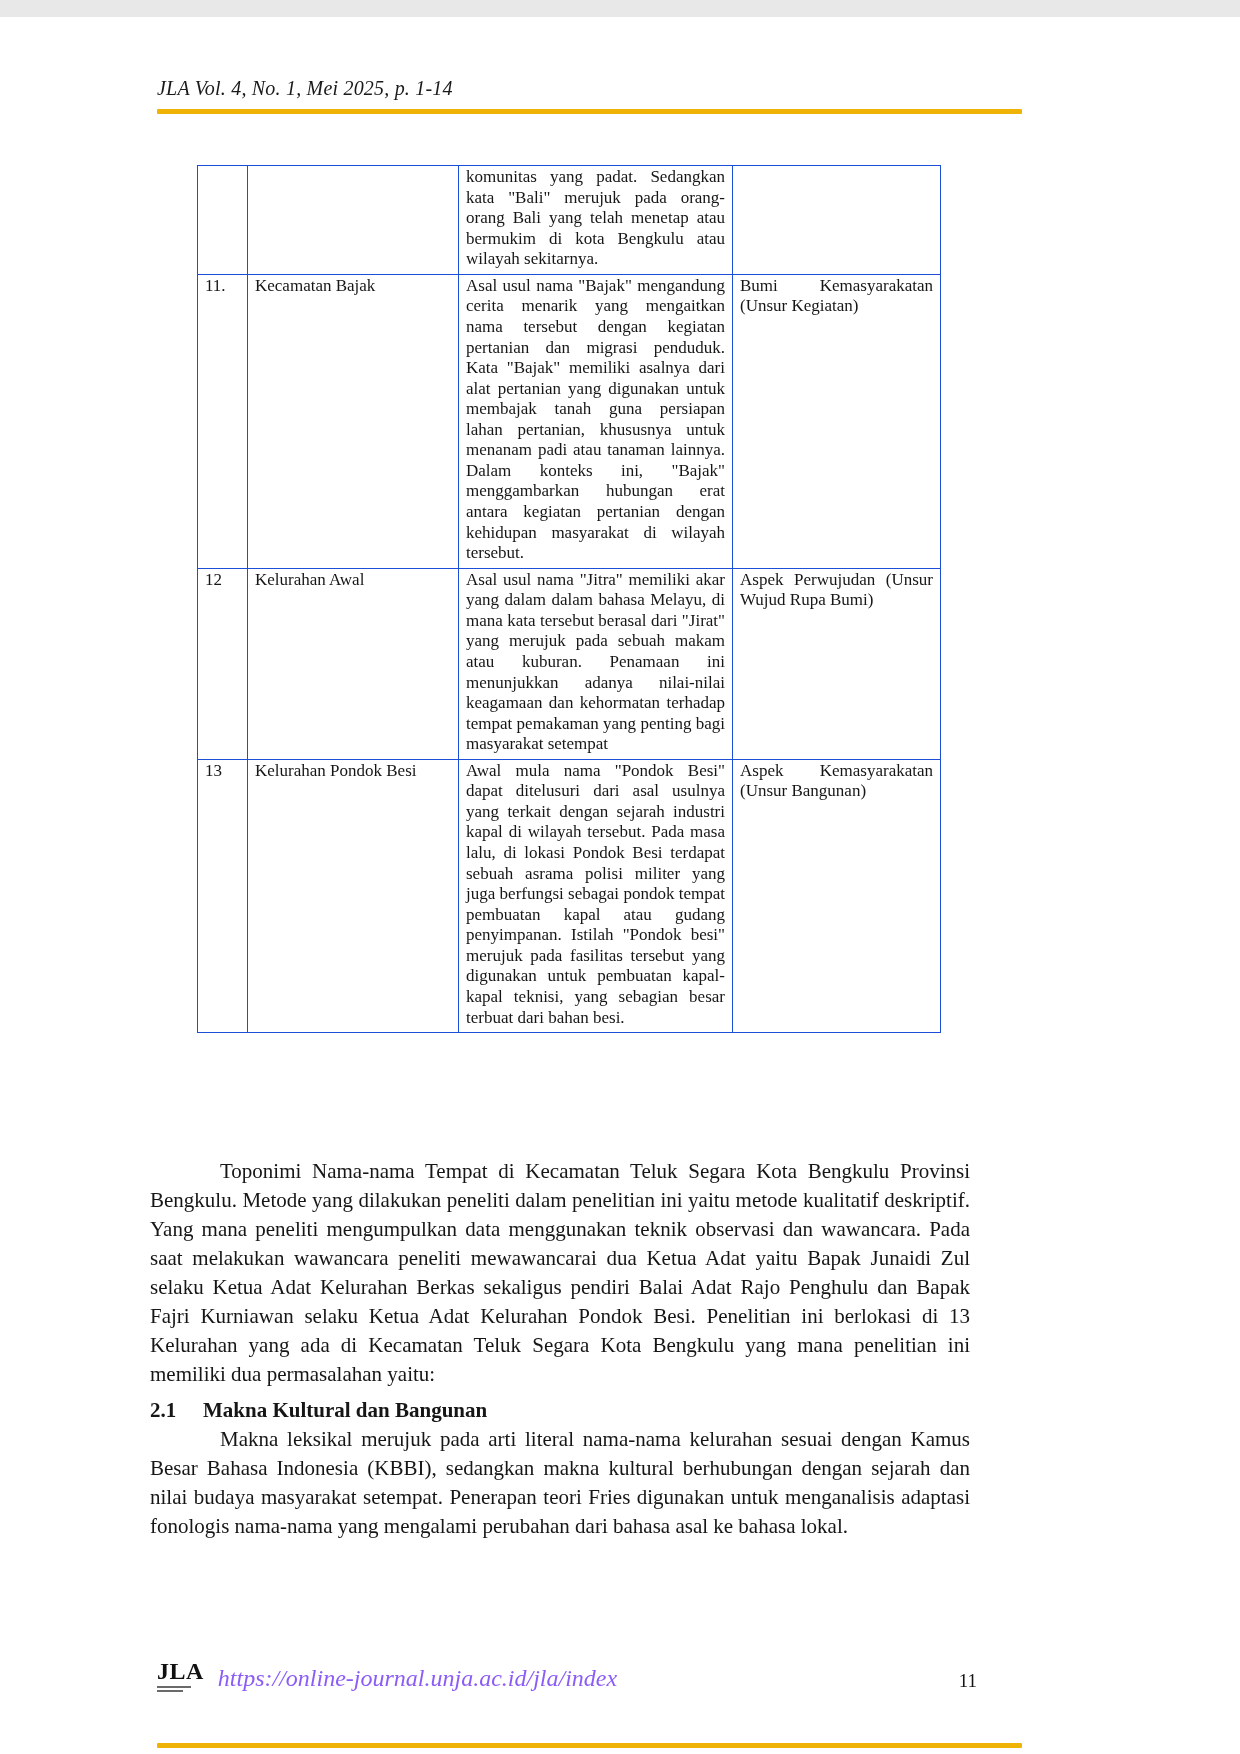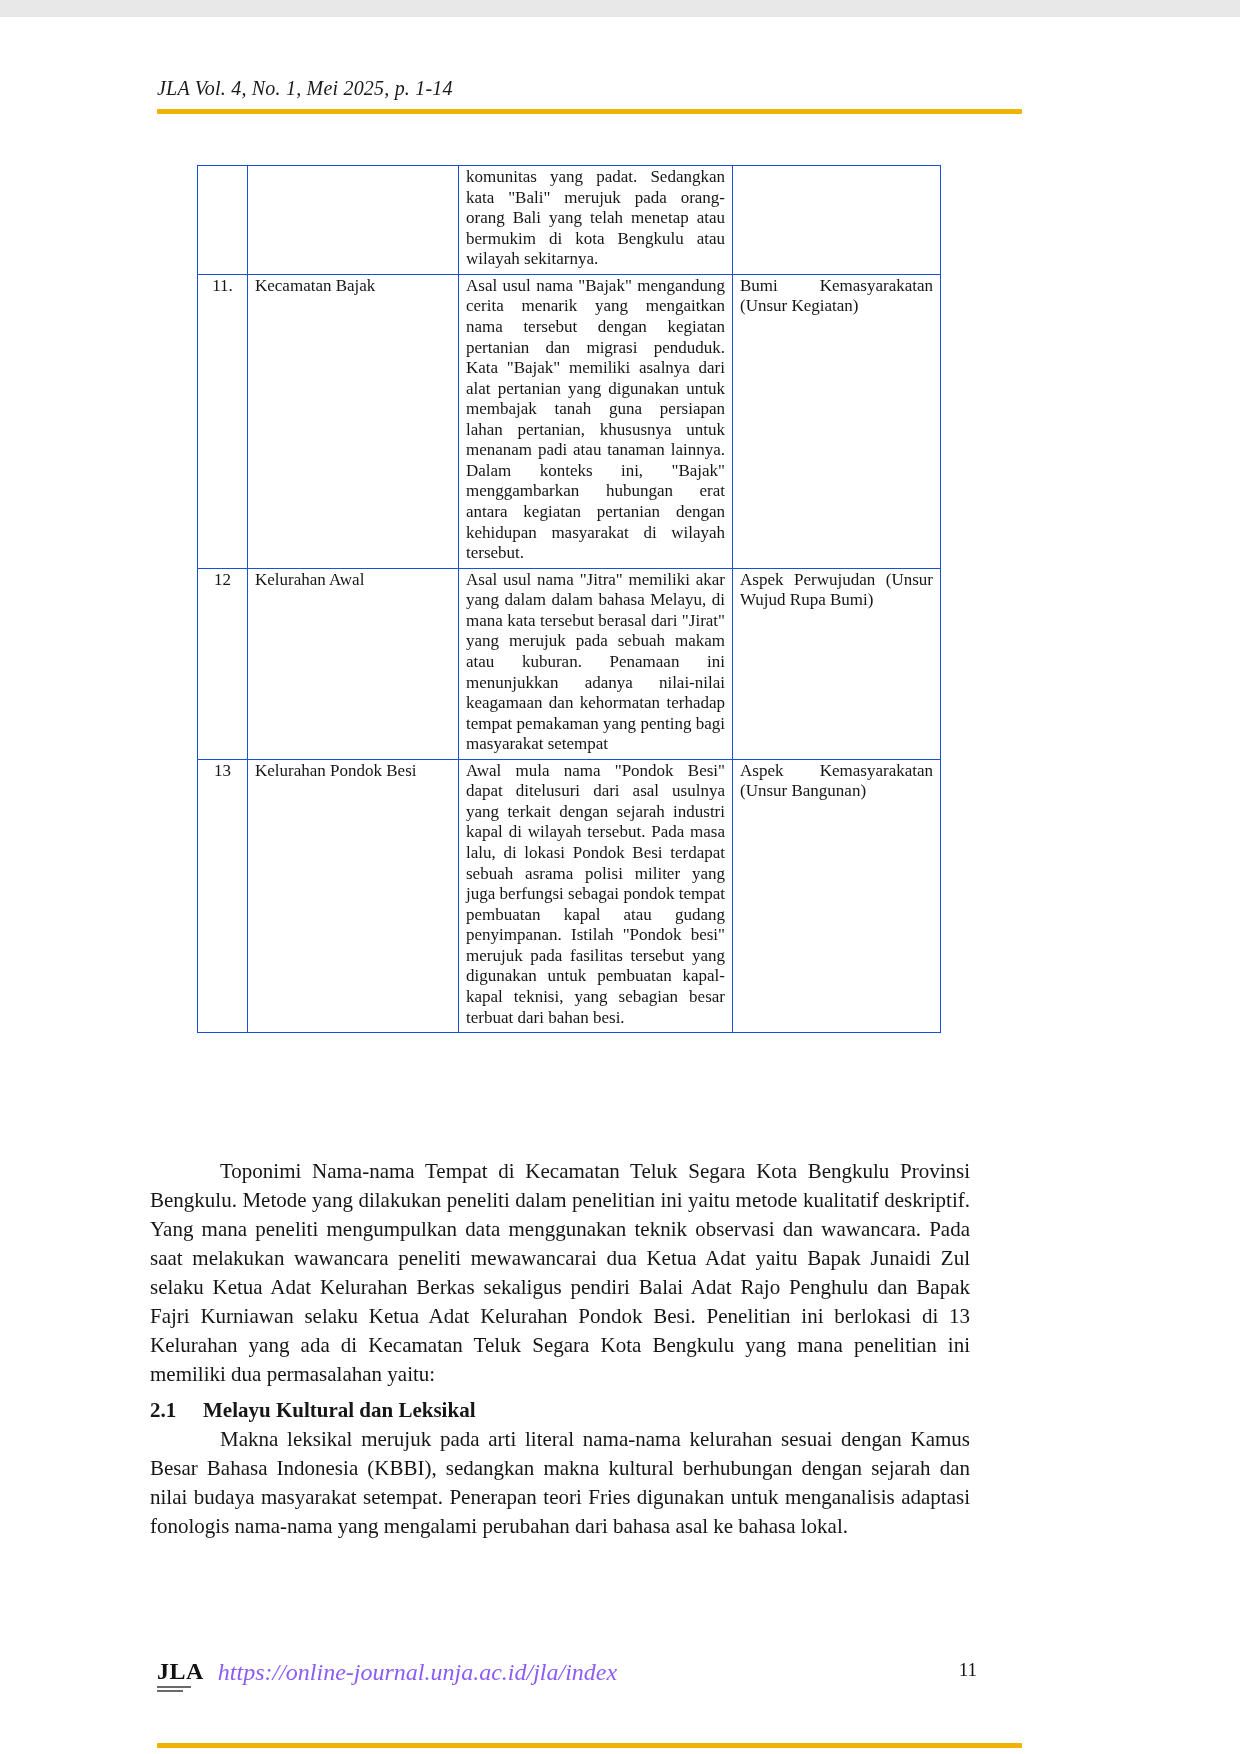--- a/index.html
+++ b/index.html
@@ -36,21 +36,21 @@
     border-collapse: collapse;
     table-layout: fixed;
     font-size: 17px;
     line-height: 1.21;
   }
   table.data-table td {
     border: 1px solid #1d4ed8;
     vertical-align: top;
     padding: 1px 7px 4px 7px;
   }
-  td.num   { text-align: center; }
+  td.num   { }
   td.name  { text-align: left; }
   td.desc  { text-align: justify; }
   td.aspect{ text-align: justify; }
   
   .content-below {
     position: absolute;
     top: 1140px;
     left: 150px;
     width: 820px;
   }
@@ -69,21 +69,21 @@
     display: flex;
   }
   .section-heading .sec-num { width: 53px; flex: 0 0 auto; }
   
   .footer {
     position: absolute;
     top: 1642px;
     left: 157px;
     width: 820px;
     display: flex;
-    align-items: flex-start;
+    align-items: flex-end;
     gap: 14px;
   }
   .logo {
     flex: 0 0 auto;
     display: flex;
     flex-direction: column;
     align-items: flex-start;
     line-height: 1;
   }
   .logo-text {
@@ -152,21 +152,21 @@
         <td class="desc">Awal mula nama "Pondok Besi" dapat ditelusuri dari asal usulnya yang terkait dengan sejarah industri kapal di wilayah tersebut. Pada masa lalu, di lokasi Pondok Besi terdapat sebuah asrama polisi militer yang juga berfungsi sebagai pondok tempat pembuatan kapal atau gudang penyimpanan. Istilah "Pondok besi" merujuk pada fasilitas tersebut yang digunakan untuk pembuatan kapal-kapal teknisi, yang sebagian besar terbuat dari bahan besi.</td>
         <td class="aspect">Aspek Kemasyarakatan (Unsur Bangunan)</td>
       </tr>
     </tbody>
   </table>
 
   <div class="content-below">
     <p class="para">Toponimi Nama-nama Tempat di Kecamatan Teluk Segara Kota Bengkulu Provinsi Bengkulu. Metode yang dilakukan peneliti dalam penelitian ini yaitu metode kualitatif deskriptif. Yang mana peneliti mengumpulkan data menggunakan teknik observasi dan wawancara. Pada saat melakukan wawancara peneliti mewawancarai dua Ketua Adat yaitu Bapak Junaidi Zul selaku Ketua Adat Kelurahan Berkas sekaligus pendiri Balai Adat Rajo Penghulu dan Bapak Fajri Kurniawan selaku Ketua Adat Kelurahan Pondok Besi. Penelitian ini berlokasi di 13 Kelurahan yang ada di Kecamatan Teluk Segara Kota Bengkulu yang mana penelitian ini memiliki dua permasalahan yaitu:</p>
     <h3 class="section-heading">
       <span class="sec-num">2.1</span>
-      <span class="sec-title">Melayu Kultural dan Leksikal</span>
+      <span class="sec-title">Makna Kultural dan Bangunan</span>
     </h3>
     <p class="para">Makna leksikal merujuk pada arti literal nama-nama kelurahan sesuai dengan Kamus Besar Bahasa Indonesia (KBBI), sedangkan makna kultural berhubungan dengan sejarah dan nilai budaya masyarakat setempat. Penerapan teori Fries digunakan untuk menganalisis adaptasi fonologis nama-nama yang mengalami perubahan dari bahasa asal ke bahasa lokal.</p>
   </div>
 
   <div class="footer">
     <div class="logo">
       <div class="logo-text">JLA</div>
       <div class="logo-sub"></div>
       <div class="logo-sub short"></div>
     </div>

